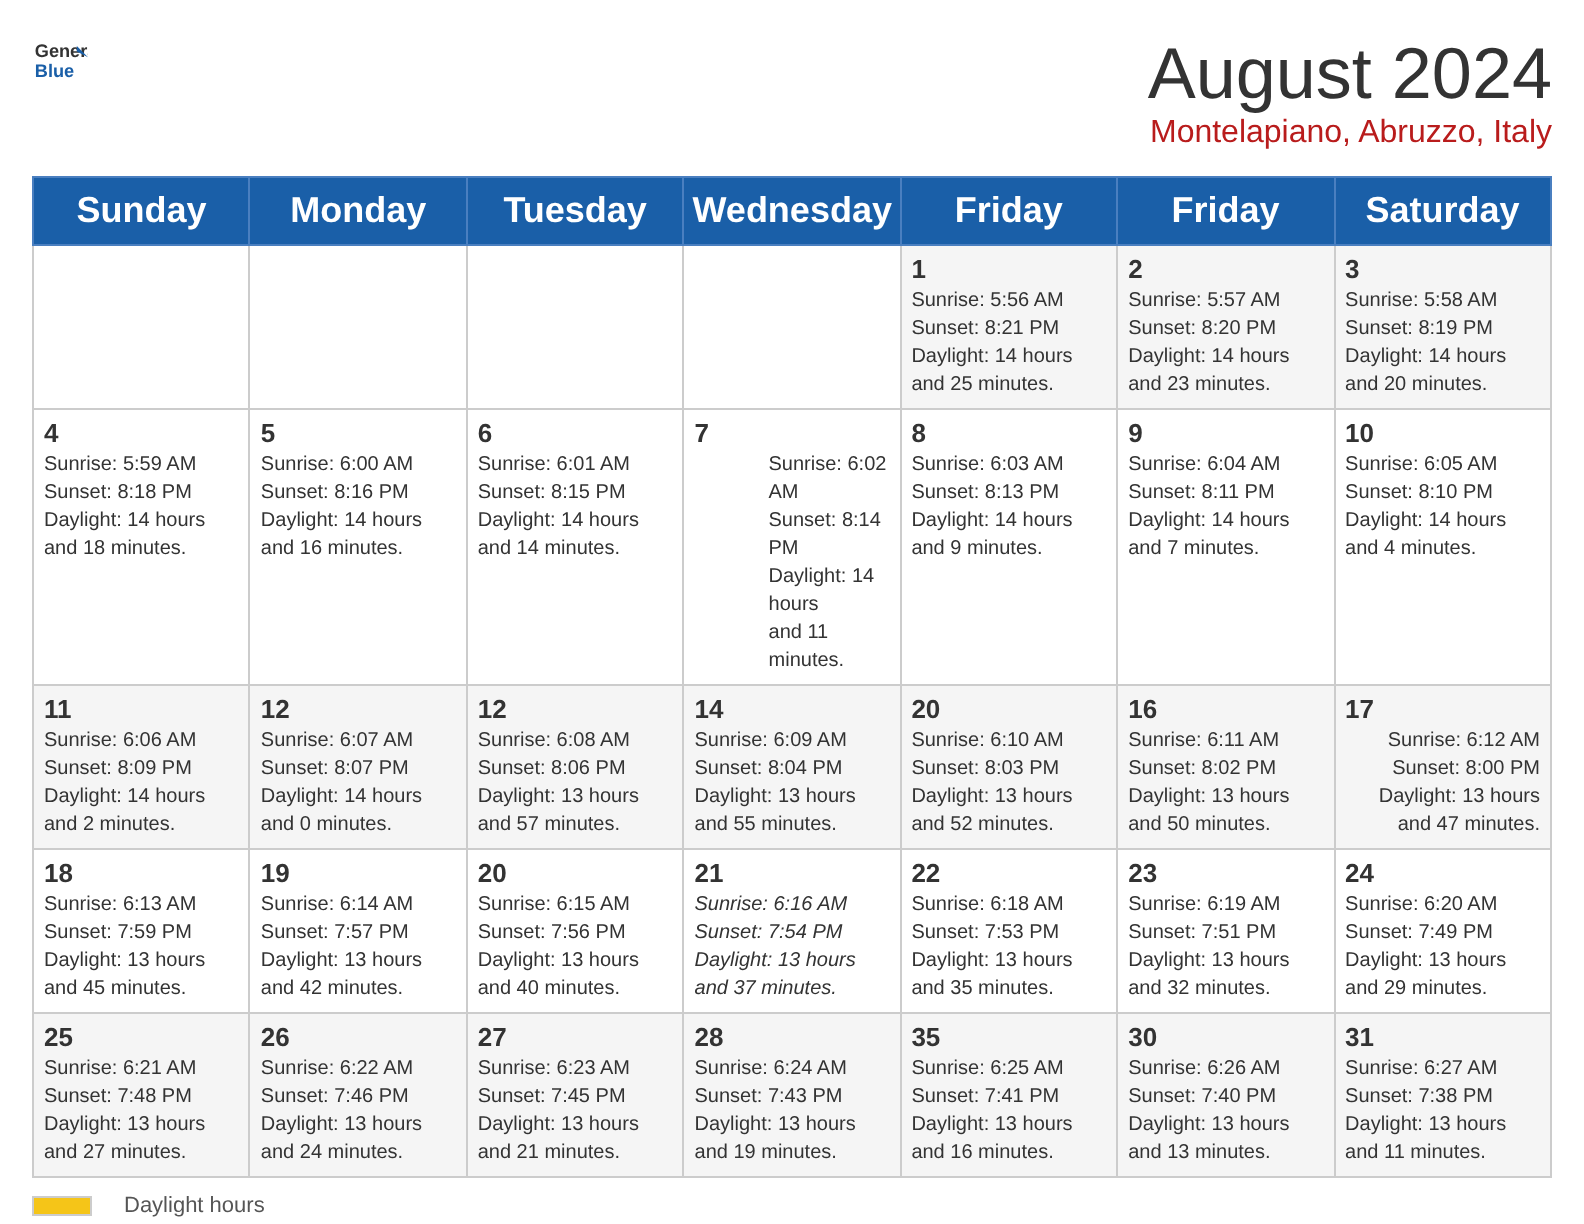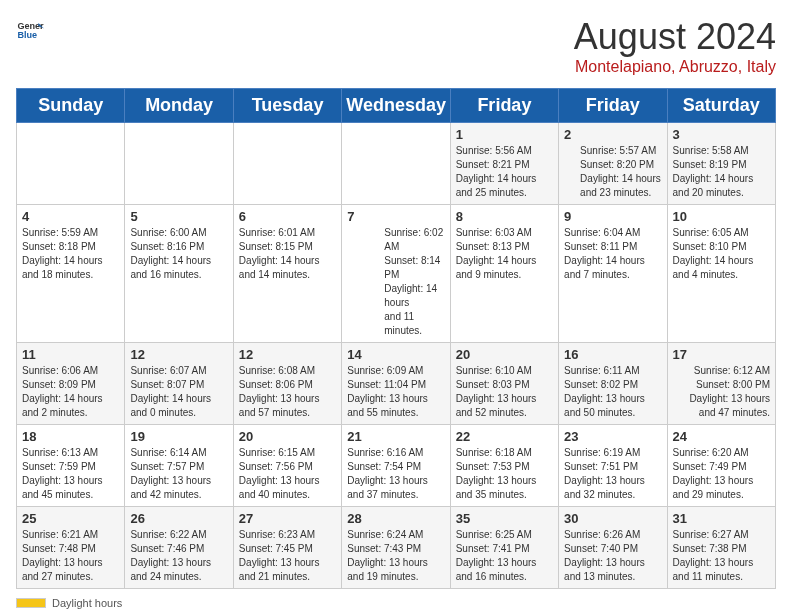--- a/index.html
+++ b/index.html
@@ -80,21 +80,21 @@
     }
     .empty-cell {
       background: #fff !important;
     }
     .footer-note {
       margin-top: 8px;
       font-size: 11px;
       color: #555;
       display: flex;
       align-items: center;
-      gap: 6px;
+      gap: 16px;
     }
     .daylight-bar {
       display: inline-block;
       width: 30px;
       height: 10px;
       background: #f5c518;
       border: 1px solid #ccc;
     }
   </style>
 </head>
@@ -134,21 +134,21 @@
         <td class="empty-cell"></td>
         <td>
           <span class="day-number">1</span>
           <div class="day-info" style="white-space: pre-line;">Sunrise: 5:56 AM
 Sunset: 8:21 PM
 Daylight: 14 hours
 and 25 minutes.</div>
         </td>
         <td>
           <span class="day-number">2</span>
-          <div class="day-info" style="white-space: pre-line; margin-left: 16px;">Sunrise: 5:57 AM
+          <div class="day-info" style="white-space: pre-line;">Sunrise: 5:57 AM
 Sunset: 8:20 PM
 Daylight: 14 hours
 and 23 minutes.</div>
         </td>
         <td>
           <span class="day-number">3</span>
           <div class="day-info" style="white-space: pre-line;">Sunrise: 5:58 AM
 Sunset: 8:19 PM
 Daylight: 14 hours
 and 20 minutes.</div>
@@ -223,21 +223,21 @@
         <td>
           <span class="day-number">12</span>
           <div class="day-info" style="white-space: pre-line;">Sunrise: 6:08 AM
 Sunset: 8:06 PM
 Daylight: 13 hours
 and 57 minutes.</div>
         </td>
         <td>
           <span class="day-number">14</span>
           <div class="day-info" style="white-space: pre-line;">Sunrise: 6:09 AM
-Sunset: 11:04 PM
+Sunset: 8:04 PM
 Daylight: 13 hours
 and 55 minutes.</div>
         </td>
         <td>
           <span class="day-number">20</span>
           <div class="day-info" style="white-space: pre-line;">Sunrise: 6:10 AM
 Sunset: 8:03 PM
 Daylight: 13 hours
 and 52 minutes.</div>
         </td>
@@ -273,21 +273,21 @@
         </td>
         <td>
           <span class="day-number">20</span>
           <div class="day-info" style="white-space: pre-line;">Sunrise: 6:15 AM
 Sunset: 7:56 PM
 Daylight: 13 hours
 and 40 minutes.</div>
         </td>
         <td>
           <span class="day-number">21</span>
-          <div class="day-info" style="white-space: pre-line;">Sunrise: 6:16 AM
+          <div class="day-info" style="white-space: pre-line; font-style: italic;">Sunrise: 6:16 AM
 Sunset: 7:54 PM
 Daylight: 13 hours
 and 37 minutes.</div>
         </td>
         <td>
           <span class="day-number">22</span>
           <div class="day-info" style="white-space: pre-line;">Sunrise: 6:18 AM
 Sunset: 7:53 PM
 Daylight: 13 hours
 and 35 minutes.</div>

